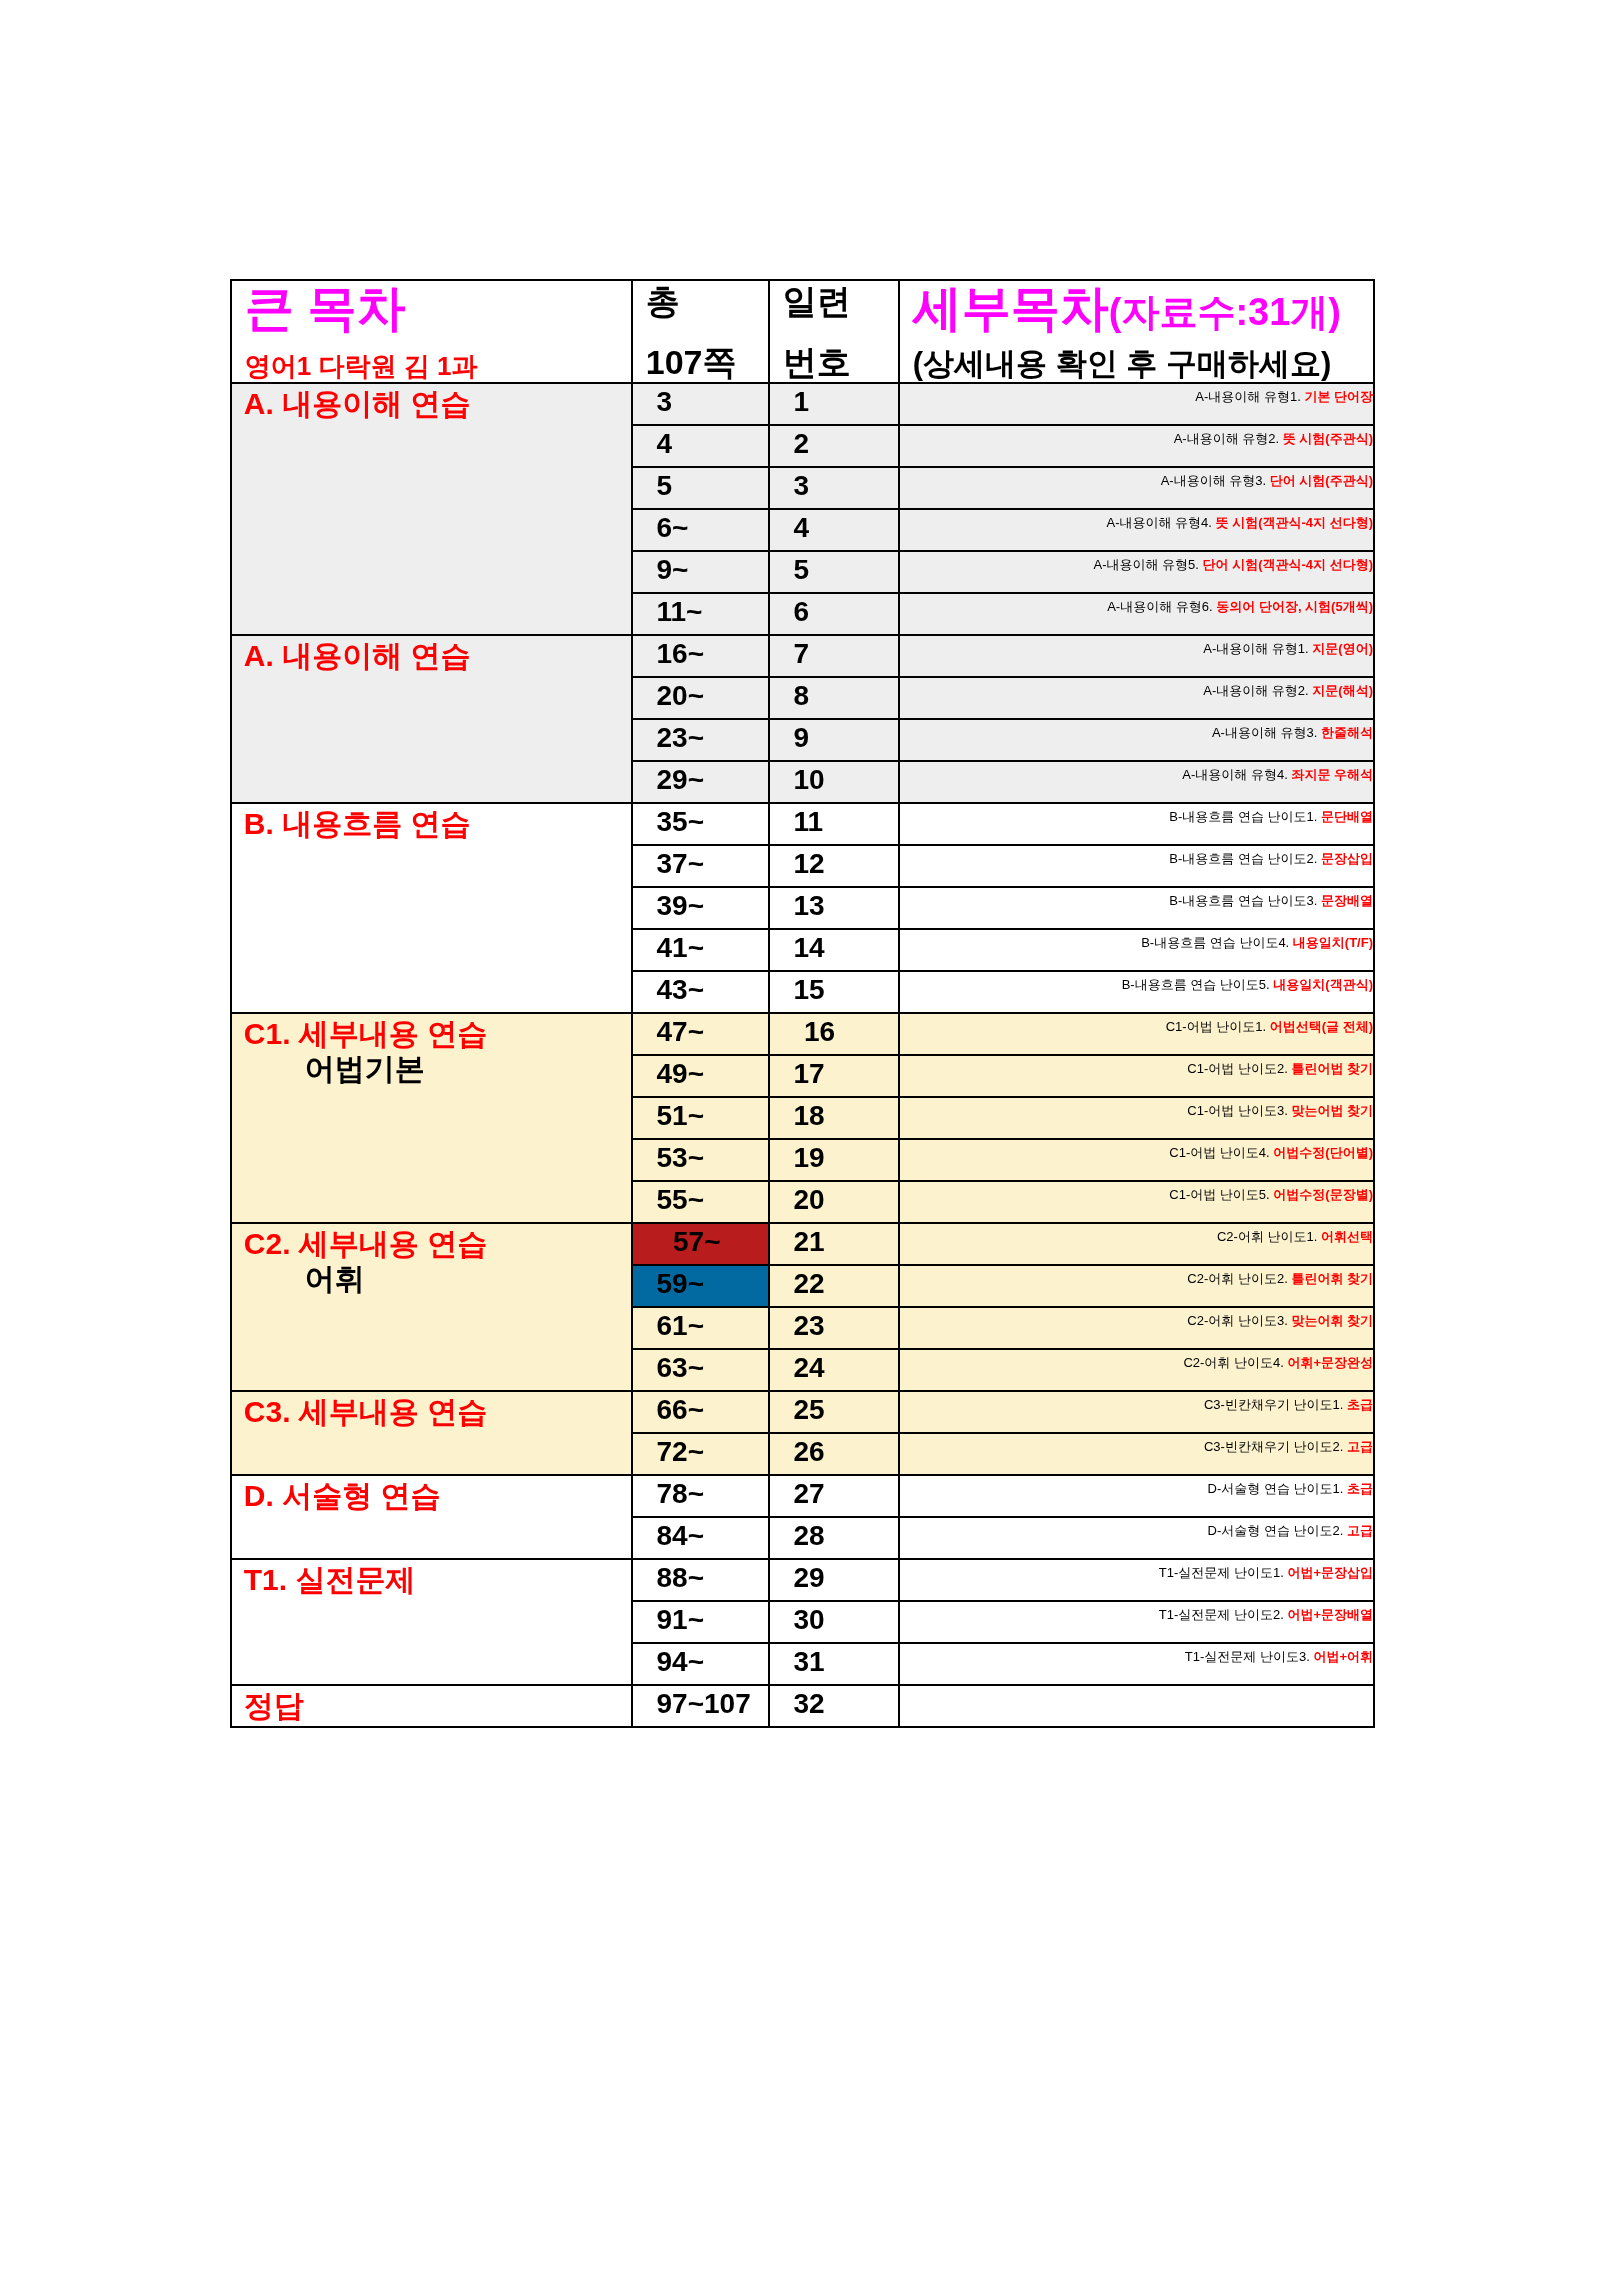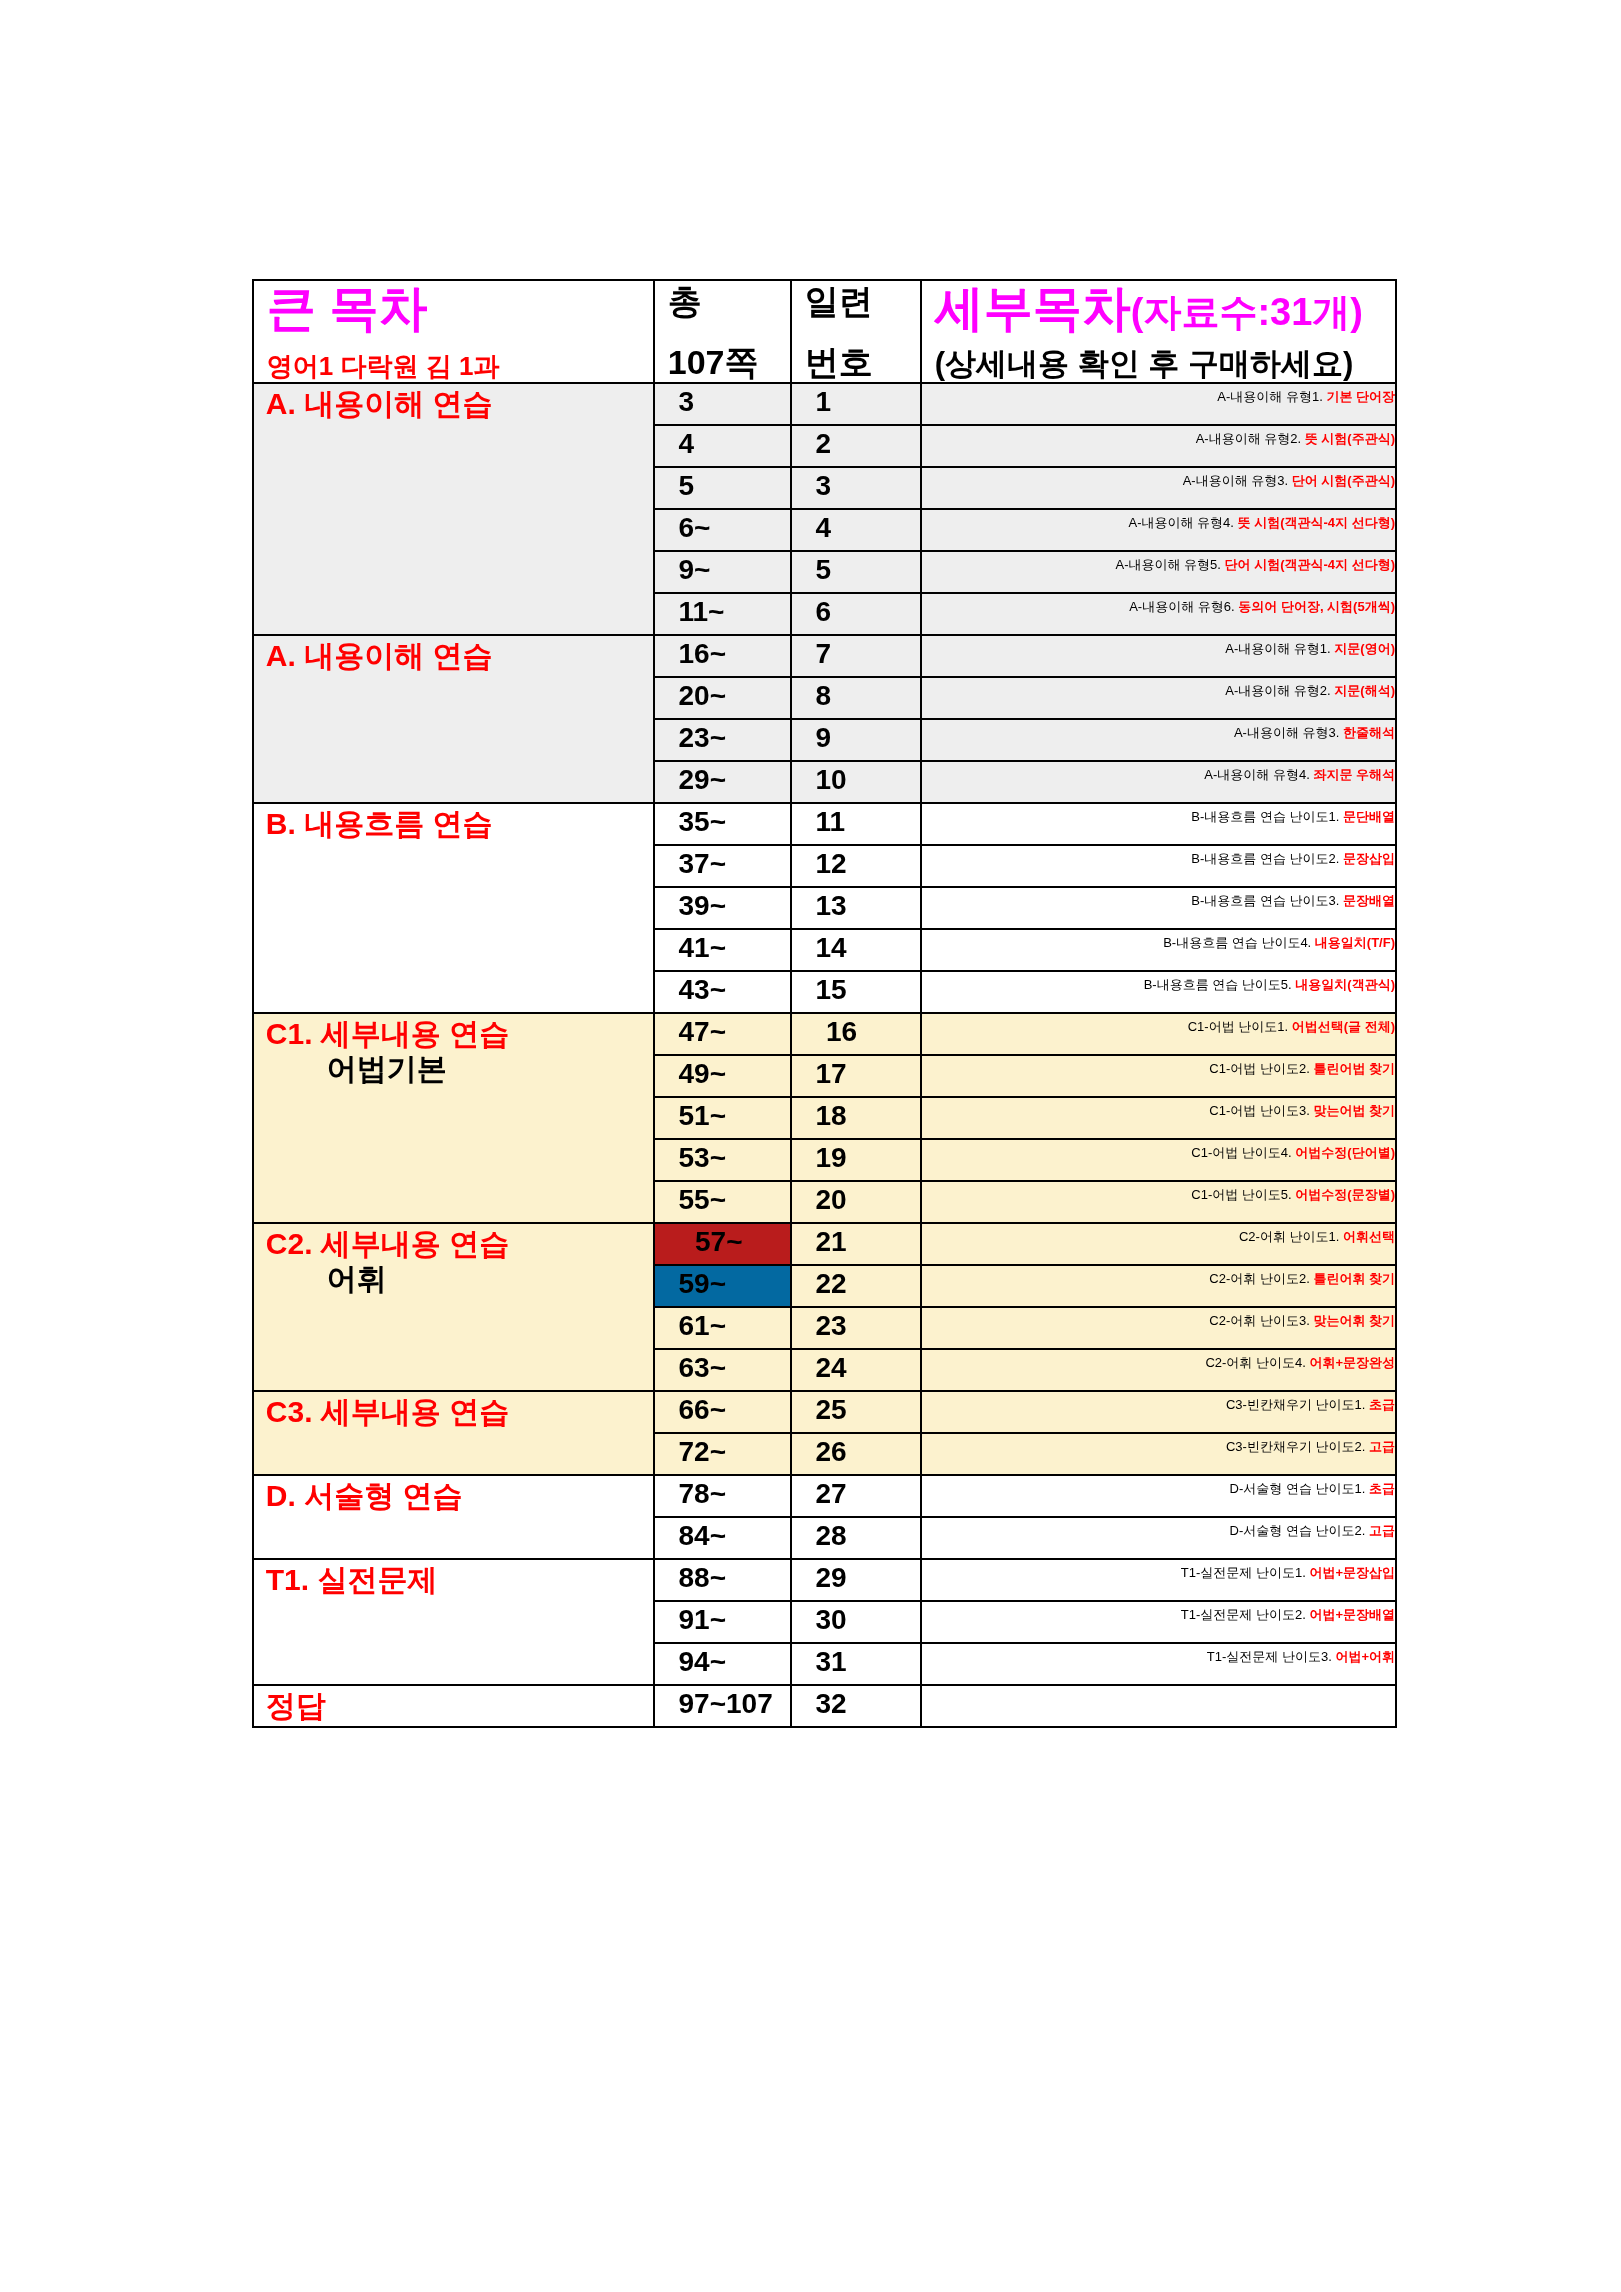--- a/index.html
+++ b/index.html
@@ -5,21 +5,21 @@
   html, body { margin: 0; padding: 0; background: #ffffff; }
   .page {
     position: relative;
     width: 1621px;
     height: 2293px;
     background: #ffffff;
     font-family: "Liberation Sans", sans-serif;
   }
   table.toc {
     position: absolute;
-    left: 252px;
+    left: 230px;
     top: 279px;
     width: 1144px;
     border-collapse: collapse;
     table-layout: fixed;
     border: 2.9px solid #000;
   }
   table.toc th, table.toc td {
     border: 2px solid #000;
     margin: 0;
     overflow: hidden;

